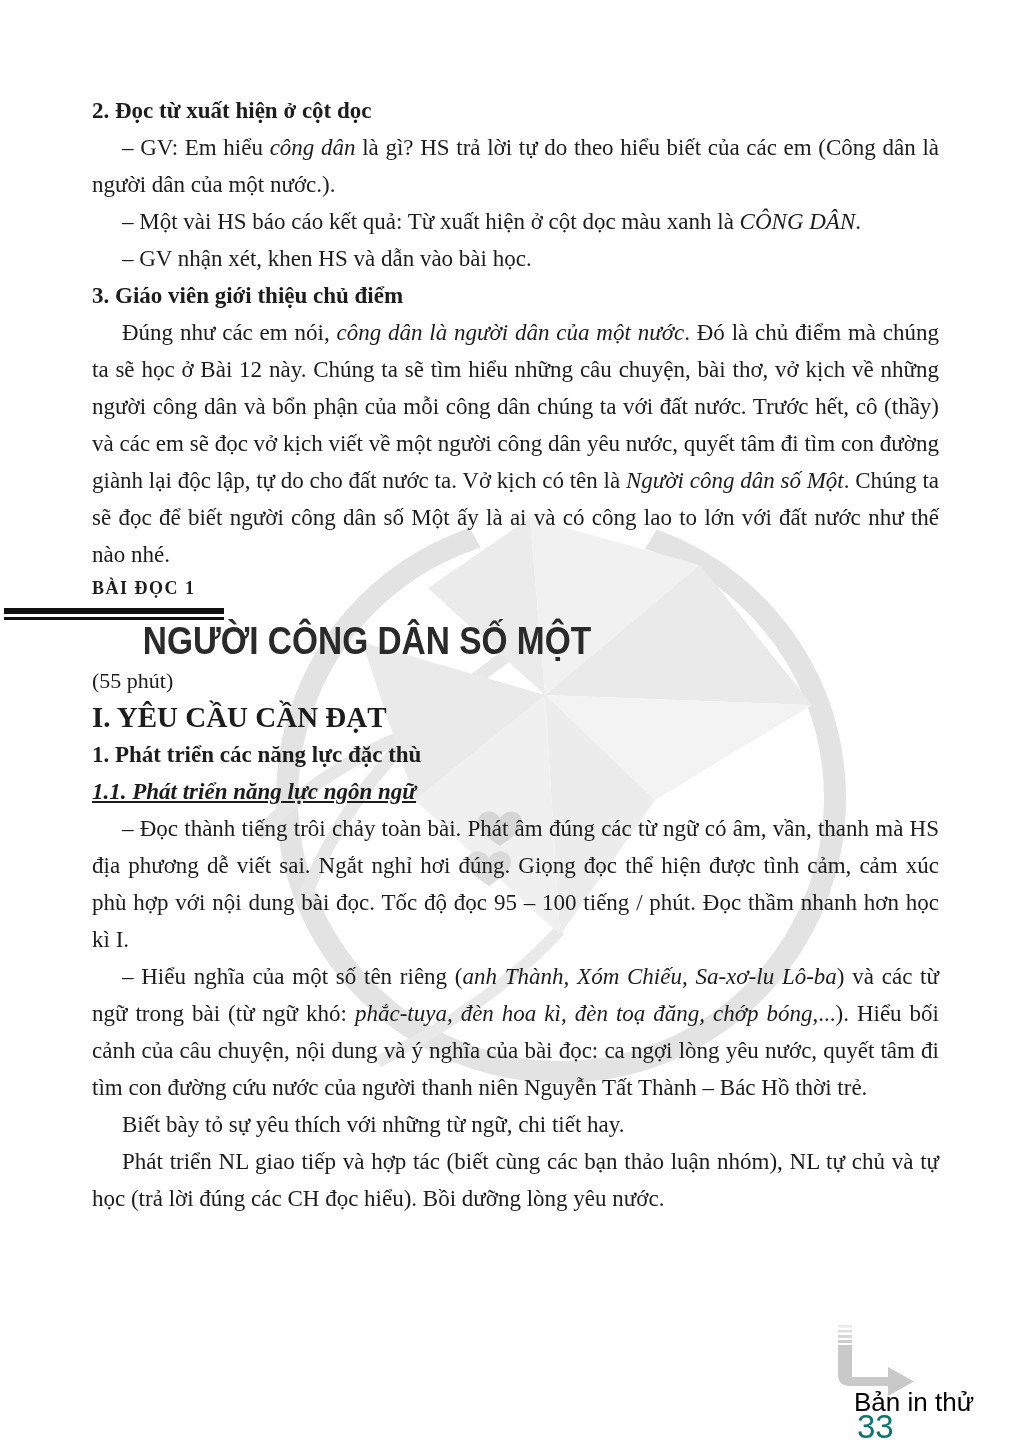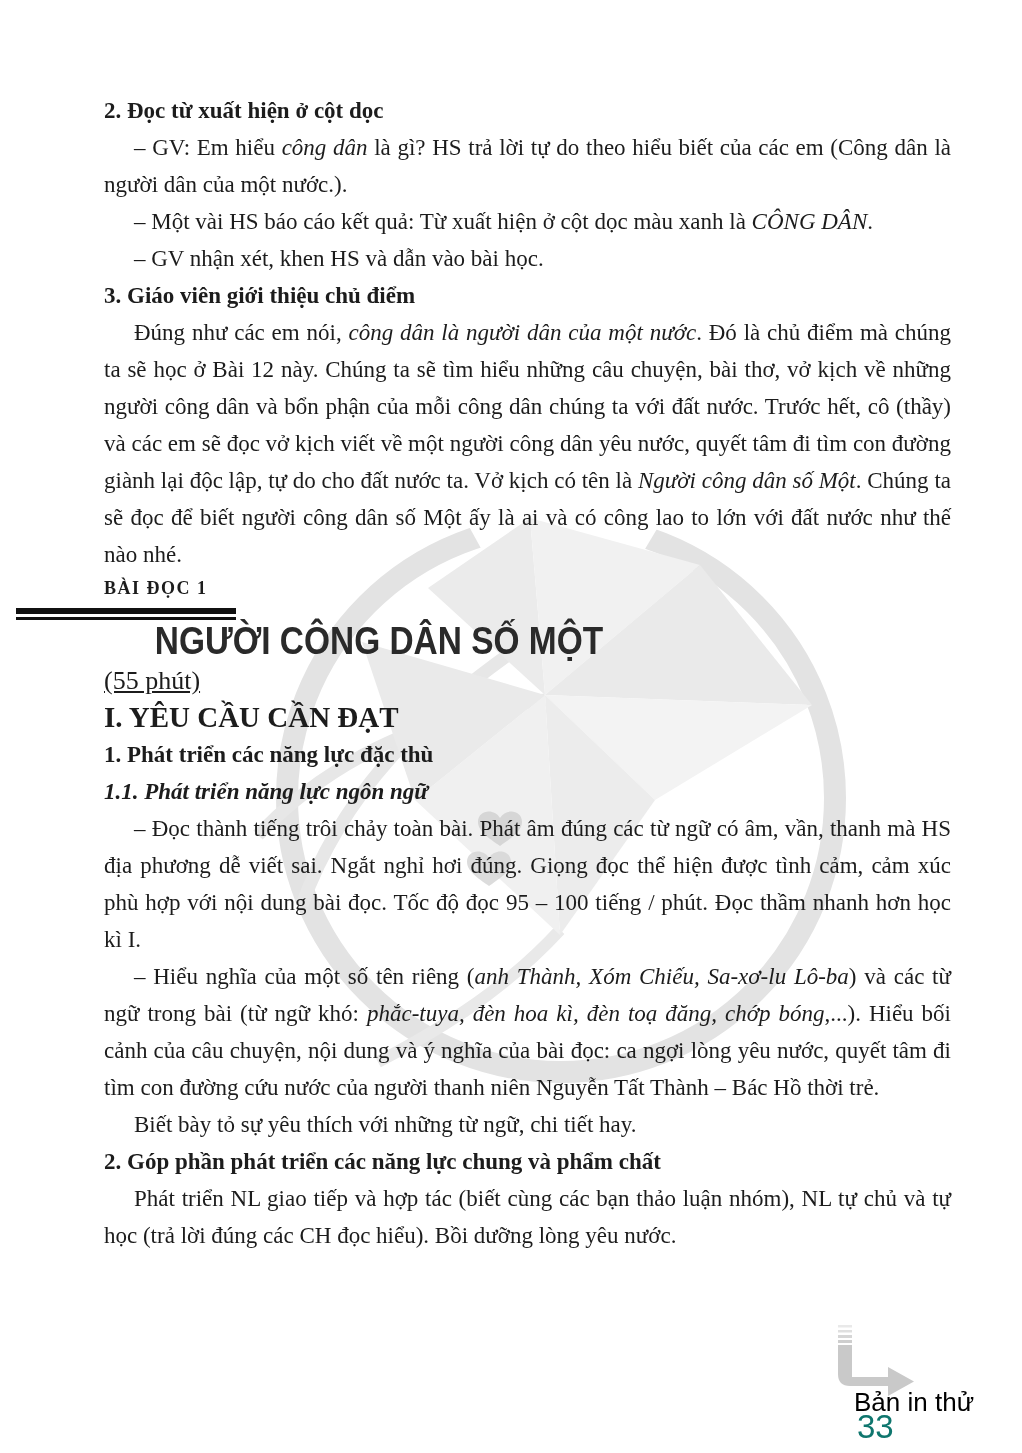--- a/index.html
+++ b/index.html
@@ -4,41 +4,41 @@
 <style>
   html,body{margin:0;padding:0;background:#ffffff;}
   body{width:1022px;height:1453px;position:relative;overflow:hidden;
        font-family:"Liberation Serif","DejaVu Serif",serif;color:#1c1c1c;}
   .page{position:absolute;inset:0;background:#ffffff;}
 
   
   .watermark{position:absolute;left:0;top:0;pointer-events:none;}
 
   
-  .content{position:absolute;left:104px;top:92px;width:847px;
+  .content{position:absolute;left:92px;top:92px;width:847px;
            font-size:23px;line-height:37px;}
   .content p{margin:0;text-align:justify;}
   .para{text-indent:30px;}
   .h-bold{font-weight:700;text-indent:0;margin-top:7px;}
-  .h-bi{font-weight:700;font-style:italic;text-indent:0;margin-top:5px;}
+  .h-bi{font-weight:700;font-style:italic;text-indent:0;margin-top:5px;text-decoration:underline;}
   .h-roman{font-weight:700;text-indent:0;font-size:29px;margin-top:14px;}
   .it{font-style:italic;}
 
   
   .lesson-badge{font-weight:700;font-size:18px;letter-spacing:1.5px;
                 text-indent:0;margin-top:18px;line-height:30px;}
   .lesson-rule{width:220px;margin:5px 0 0 -88px;height:3px;
                border-top:6px solid #111;border-bottom:3px solid #111;}
 
   
   .main-title{text-align:center;font-family:"Liberation Sans","DejaVu Sans",sans-serif;
               font-weight:700;font-size:38px;line-height:42px;color:#2a2a2a;
               transform:scaleX(0.88);transform-origin:50% 50%;
               text-indent:0;margin-top:12px;}
-  .duration{text-align:center;font-size:26px;text-indent:0;margin-top:4px;text-decoration:underline;}
+  .duration{text-align:center;font-size:22px;text-indent:0;margin-top:4px;}
 
   
   .page-number{position:absolute;left:857px;top:1413px;
                font-family:"Liberation Sans","DejaVu Sans",sans-serif;
                font-size:33px;line-height:27px;color:#0f766e;}
   .print-stamp{position:absolute;left:854px;top:1384px;
                font-family:"Liberation Sans","DejaVu Sans",sans-serif;
                font-size:26px;line-height:36px;color:#000000;}
   .corner-arrow{position:absolute;left:830px;top:1322px;}
 </style>
@@ -94,21 +94,20 @@
     <p class="h-roman">I. YÊU CẦU CẦN ĐẠT</p>
 
     <p class="h-bold">1. Phát triển các năng lực đặc thù</p>
     <p class="h-bi">1.1. Phát triển năng lực ngôn ngữ</p>
 
     <p class="para"><span>– Đọc thành tiếng trôi chảy toàn bài. Phát âm đúng các từ ngữ có âm, vần, thanh mà HS địa phương dễ viết sai. Ngắt nghỉ hơi đúng. Giọng đọc thể hiện được tình cảm, cảm xúc phù hợp với nội dung bài đọc. Tốc độ đọc 95 – 100 tiếng / phút. Đọc thầm nhanh hơn học kì I.</span></p>
     <p class="para"><span>– Hiểu nghĩa của một số tên riêng (</span><span class="it">anh Thành, Xóm Chiếu, Sa-xơ-lu Lô-ba</span><span>) và các từ ngữ trong bài (từ ngữ khó: </span><span class="it">phắc-tuya, đèn hoa kì, đèn toạ đăng, chớp bóng</span><span>,...). Hiểu bối cảnh của câu chuyện, nội dung và ý nghĩa của bài đọc: ca ngợi lòng yêu nước, quyết tâm đi tìm con đường cứu nước của người thanh niên Nguyễn Tất Thành – Bác Hồ thời trẻ.</span></p>
 
     <p class="para"><span>Biết bày tỏ sự yêu thích với những từ ngữ, chi tiết hay.</span></p>
 
-    <p class="h-bold">2. Góp phần phát triển các năng lực chung và phẩm chất</p>
     <p class="para"><span>Phát triển NL giao tiếp và hợp tác (biết cùng các bạn thảo luận nhóm), NL tự chủ và tự học (trả lời đúng các CH đọc hiểu). Bồi dưỡng lòng yêu nước.</span></p>
 
   </div>
 
   <svg class="corner-arrow" width="95" height="78" viewBox="0 0 95 78">
     <rect x="8" y="3" width="14" height="2.5" fill="#e9e9e9"></rect>
     <rect x="8" y="8" width="14" height="2.5" fill="#dfdfdf"></rect>
     <rect x="8" y="13" width="14" height="3" fill="#d6d6d6"></rect>
     <rect x="8" y="18" width="14" height="3" fill="#cecece"></rect>
     <path d="M8,23 L22,23 L22,55 L58,55 L58,45 L84,59.5 L58,74 L58,64 L20,64 Q8,64 8,52 Z" fill="#c9c9c9"></path>

